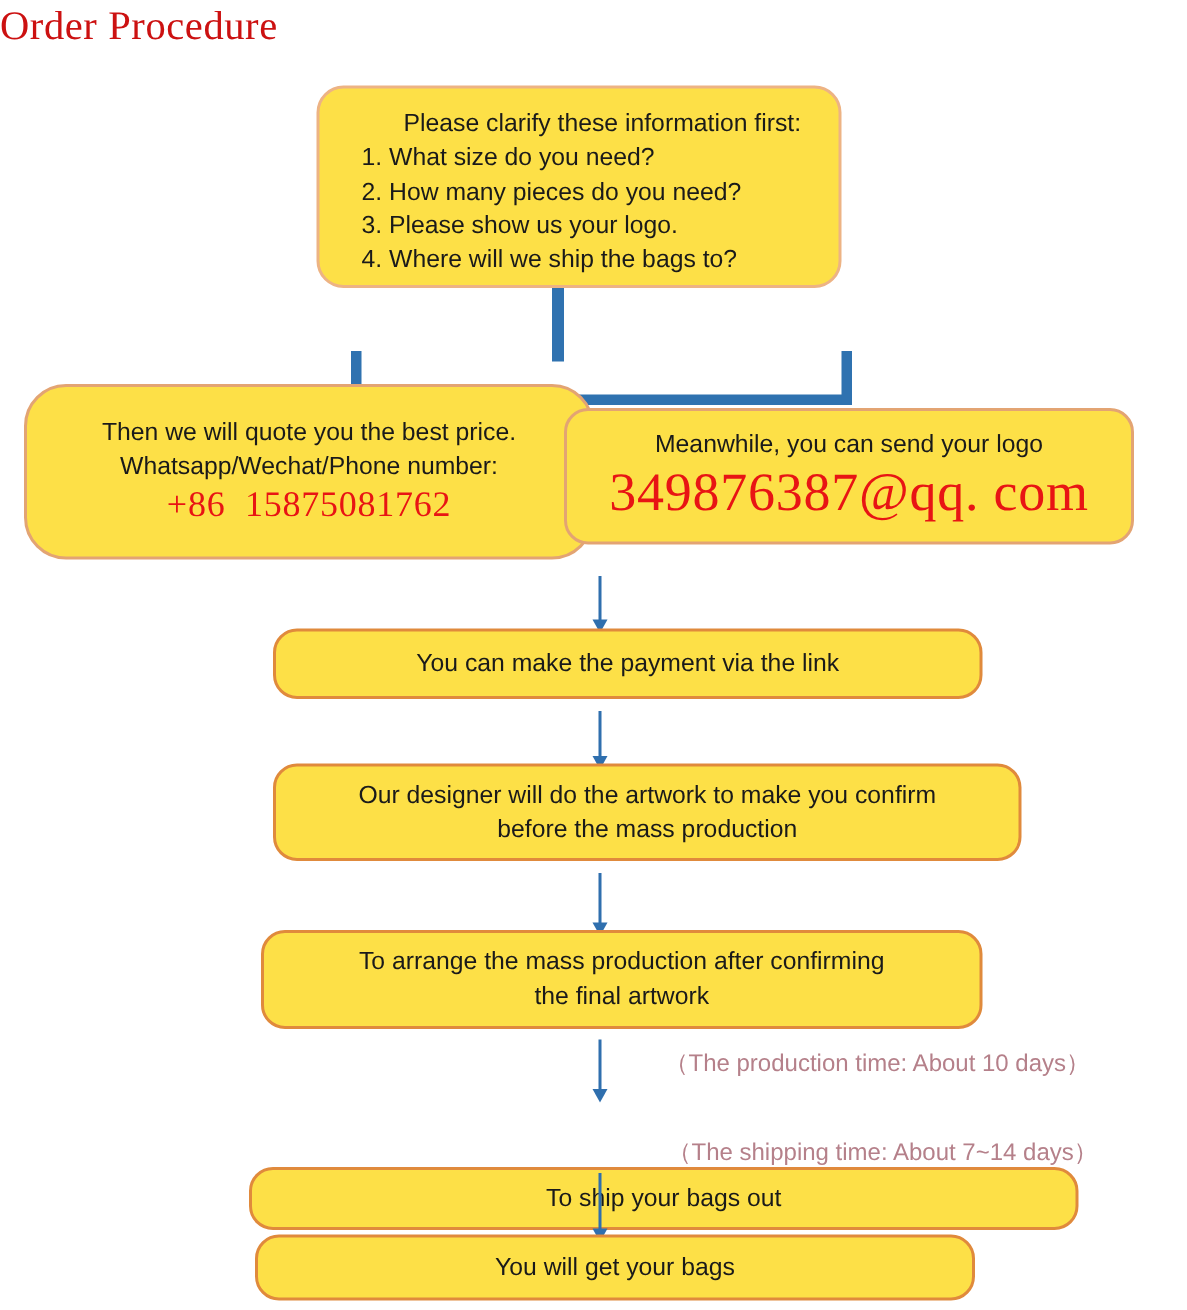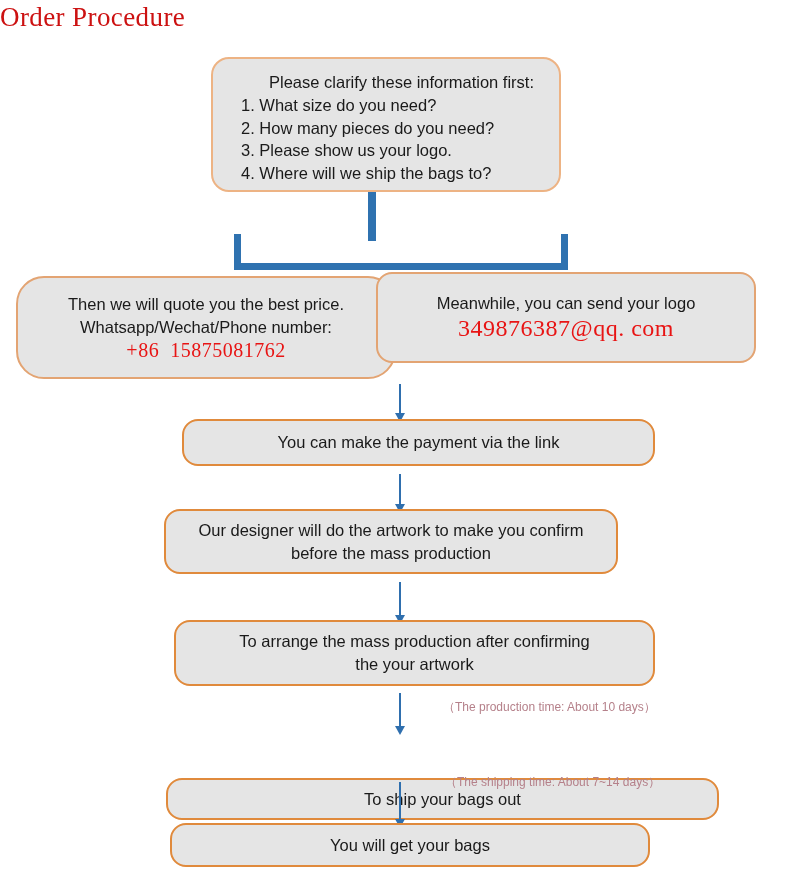--- a/index.html
+++ b/index.html
@@ -30,21 +30,21 @@
     font-family: "Liberation Serif", "DejaVu Serif", serif;
     font-size: 27px;
     color: #cc1111;
     letter-spacing: 0.4px;
   }
 
   
   .node {
     position: absolute;
     box-sizing: border-box;
-    background: #e5e5e5;
+    background: #fde047;
     border: 2px solid #e3a473;
     border-radius: 16px;
     display: flex;
     flex-direction: column;
     align-items: center;
     justify-content: center;
     color: #1a1a1a;
     font-size: 16.5px;
     line-height: 1.38;
     text-align: center;
@@ -70,26 +70,26 @@
     display: block;
     white-space: pre;
   }
   .line.indent {
     padding-left: 28px;
   }
 
   .red-serif {
     font-family: "Liberation Serif", "DejaVu Serif", serif;
     color: #e81414;
-    font-size: 20px;
+    font-size: 24px;
     line-height: 1.2;
     letter-spacing: 0.5px;
   }
   .red-serif.email {
-    font-size: 24px;
+    font-size: 36px;
   }
   .red-bold {
     color: #e81414;
     font-weight: bold;
   }
   .mb-gap { margin-top: 7px; }
 
   
   .bracket {
     position: absolute;
@@ -117,21 +117,21 @@
     height: 0;
     border-left: 5px solid transparent;
     border-right: 5px solid transparent;
     border-top: 9px solid #2f6fae;
   }
 
   
   .annot {
     position: absolute;
     color: #b5808a;
-    font-size: 12px;
+    font-size: 16px;
     white-space: nowrap;
   }
 </style>
 </head>
 <body>
 
 <div id="canvas">
 
   <div class="title">Order Procedure</div>
 
@@ -139,60 +139,60 @@
     <span class="line indent">Please clarify these information first:</span>
     <span class="line">1. What size do you need?</span>
     <span class="line">2. How many pieces do you need?</span>
     <span class="line">3. Please show us your logo.</span>
     <span class="line">4. Where will we ship the bags to?</span>
   </div>
 
   <div class="stem" style="left:368px; top:192px; width:8px; height:49px;"></div>
   <div class="bracket" style="left:234px; top:234px; width:334px; height:36px;"></div>
 
-  <div class="node quote" style="left:16px; top:276px; width:380px; height:103px;border-radius:28px;">
+  <div class="node quote" style="left:16px; top:256px; width:380px; height:117px;border-radius:28px;">
     <span class="line">Then we will quote you the best price.</span>
     <span class="line">Whatsapp/Wechat/Phone number:</span>
     <span class="line red-serif">+86  15875081762</span>
   </div>
 
   <div class="node" style="left:376px; top:272px; width:380px; height:91px;">
     <span class="line">Meanwhile, you can send your logo</span>
     <span class="line red-serif email">349876387@qq. com</span>
   </div>
 
   <div class="arrow" style="left:399px; top:384px; height:30px;"></div>
 
   <div class="node strong-border" style="left:182px; top:419px; width:473px; height:47px;">
     <span class="line">You can make the payment via the link</span>
   </div>
 
   <div class="arrow" style="left:399px; top:474px; height:31px;"></div>
 
-  <div class="node strong-border" style="left:164px; top:509px; width:454px; height:65px;">
+  <div class="node strong-border" style="left:182px; top:509px; width:499px; height:65px;">
     <span class="line">Our designer will do the artwork to make you confirm</span>
     <span class="line">before the mass production</span>
   </div>
 
   <div class="arrow" style="left:399px; top:582px; height:34px;"></div>
 
   <div class="node strong-border" style="left:174px; top:620px; width:481px; height:66px;">
     <span class="line">To arrange the mass production after confirming</span>
-    <span class="line">the your artwork</span>
+    <span class="line">the final artwork</span>
   </div>
 
   <div class="arrow" style="left:399px; top:693px; height:34px;"></div>
 
   <div class="annot" style="left:443px; top:699px;">（The production time: About 10 days）</div>
 
   <div class="node strong-border" style="left:166px; top:733px; width:553px; height:42px;margin-top:45px;">
     <span class="line">To ship your bags out</span>
   </div>
 
   <div class="arrow" style="left:399px; top:782px; height:38px;"></div>
 
-  <div class="annot" style="left:445px; top:774px;text-align:right;">（The shipping time: About 7~14 days）</div>
+  <div class="annot" style="left:445px; top:758px;text-align:right;">（The shipping time: About 7~14 days）</div>
 
   <div class="node strong-border" style="left:170px; top:823px; width:480px; height:44px;">
     <span class="line">You will get your bags</span>
   </div>
 
 </div>
 
 </body></html>

